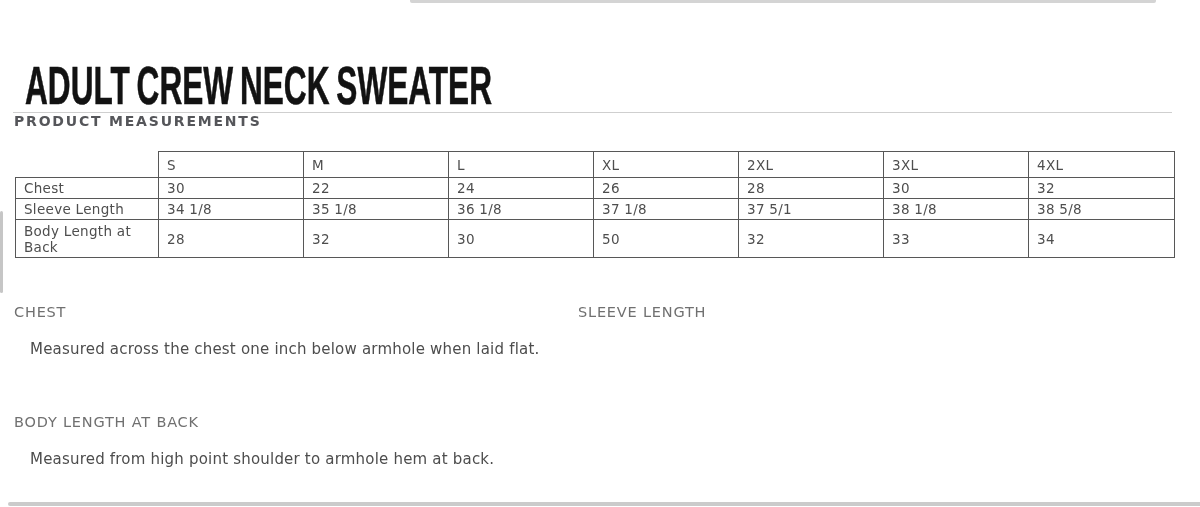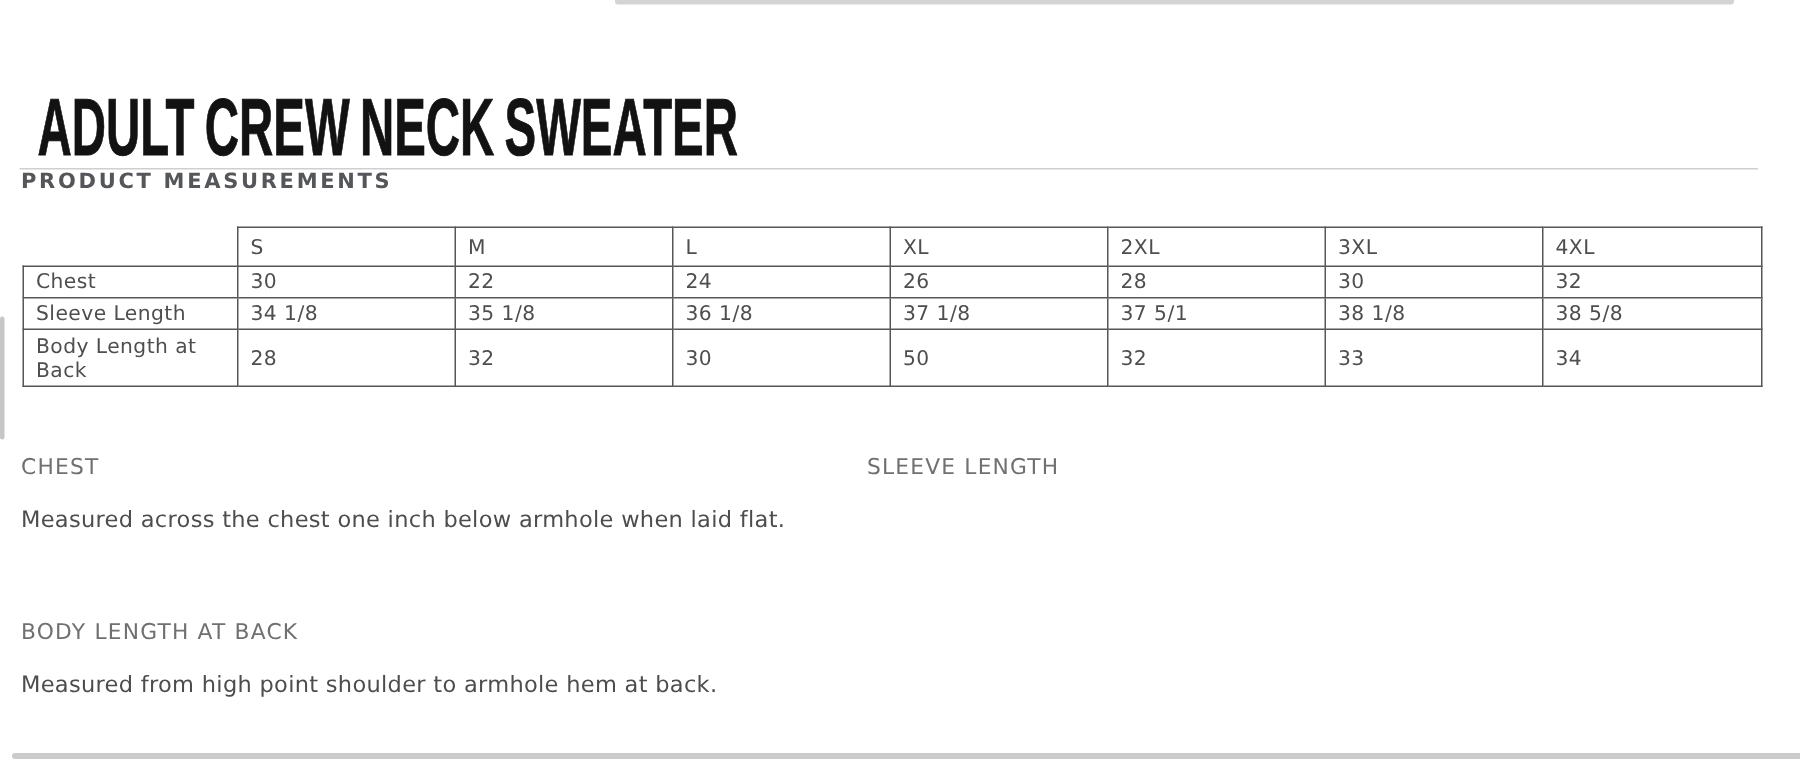--- a/index.html
+++ b/index.html
@@ -51,21 +51,21 @@
   tr.r-data   { height:21px; }
   tr.r-tall   { height:38px; }
 
   
   .def-block { position:absolute; }
   .def-term {
     margin:0 0 13px 0; font-size:14.5px; font-weight:400;
     color:#707070; letter-spacing:0.8px;
   }
   .def-desc {
-    margin:0; font-size:15px; color:#4d4d4d;
+    margin:16px; font-size:15px; color:#4d4d4d;
     letter-spacing:0.2px; line-height:26px;
   }
   .def-chest  { left:14px;  top:304px; width:548px; }
   .def-sleeve { left:578px; top:304px; width:540px; }
   .def-body   { left:14px;  top:414px; width:560px; }
 
   
   .left-sliver {
     position:absolute; left:0; top:211px; width:3px; height:82px;
     background:#c6c6c6; border-radius:3px;

